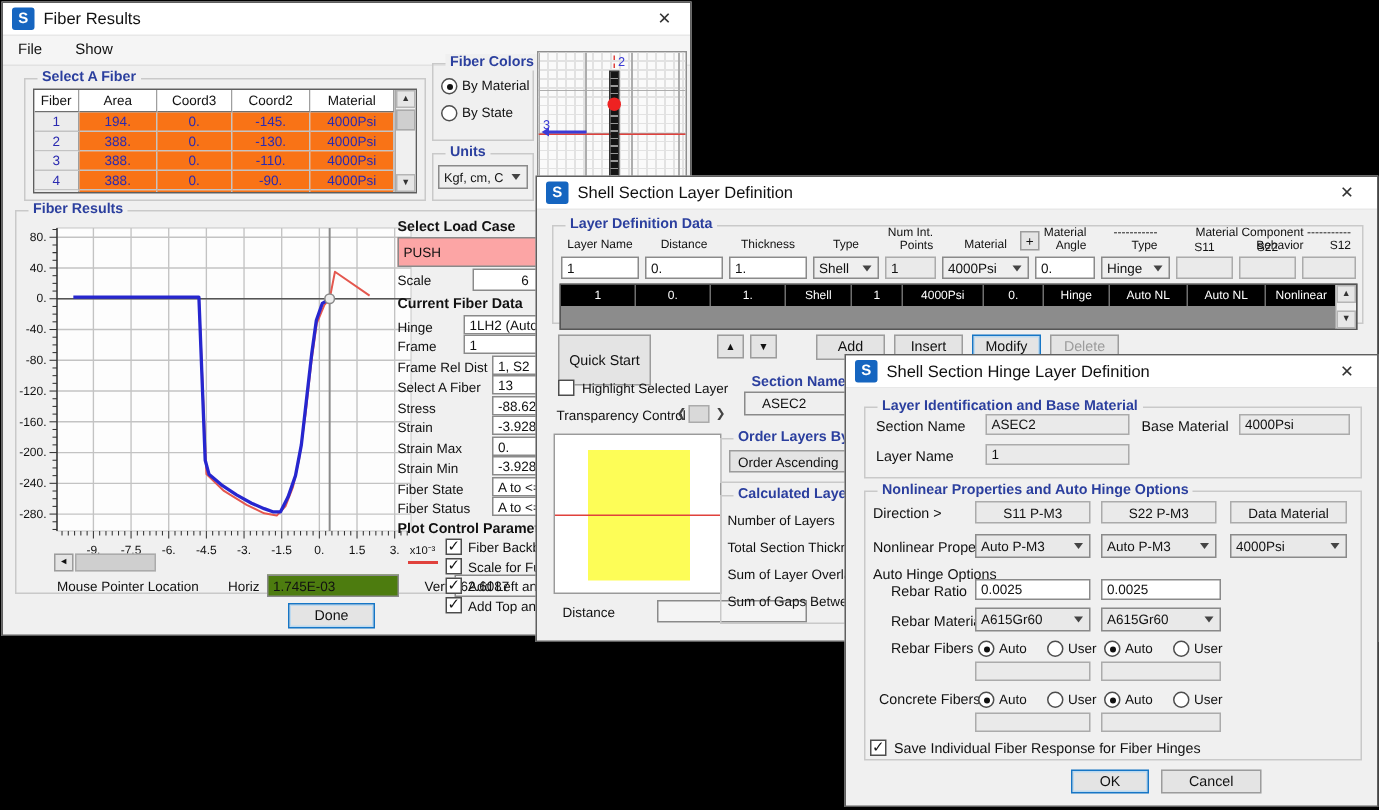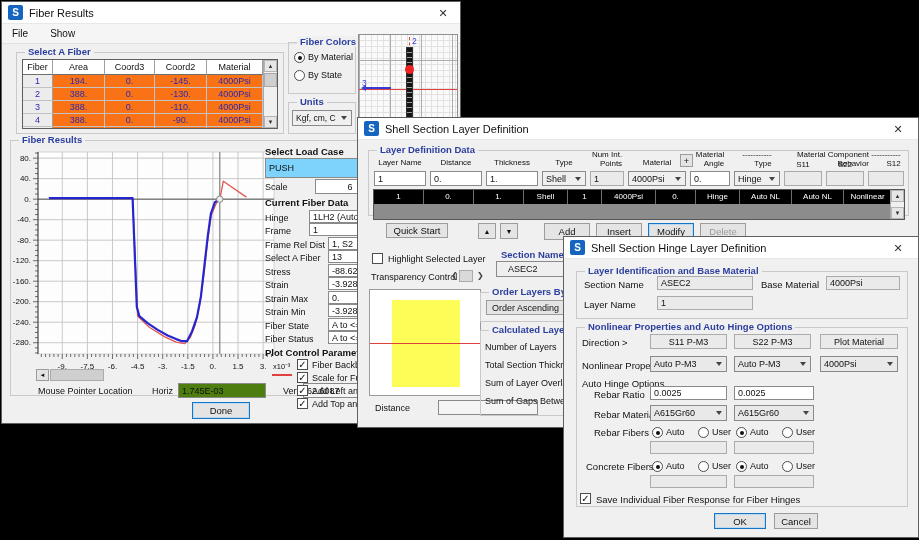--- a/index.html
+++ b/index.html
@@ -300,21 +300,21 @@
   <span class="lbl sm" style="left:281px;top:384px">Vert</span>
   <div class="in" style="left:301px;top:381px;width:70px;height:15px;background:#f4f4f4">
       <span>62.6087</span>
     </div>
 
   <div class="btn def" style="left:190px;top:400px;width:58px;height:17px">
       <span>Done</span>
     </div>
 
   <span class="lbl bold" style="left:263px;top:144px">Select Load Case</span>
-  <div class="cmb" style="left:263px;top:156px;width:100px;height:20px;background:#7dd3fc">
+  <div class="cmb" style="left:263px;top:156px;width:100px;height:20px;background:#fca5a5">
       <span>PUSH</span>
     </div>
   <span class="lbl sm" style="left:263px;top:180px">Scale</span>
   <div class="in ctr" style="left:313px;top:177px;width:70px;height:15px">
       <span>6</span>
     </div>
   <span class="lbl bold" style="left:263px;top:195px">Current Fiber Data</span>
 
   <span class="lbl sm" style="left:263px;top:211px">Hinge</span>
   <div class="in" style="left:307px;top:208px;width:80px;height:13px">
@@ -444,21 +444,21 @@
       <div class="lc">Auto NL Hinge</div>
       <div class="lc">Auto NL Hinge</div>
       <div class="lc">Nonlinear</div>
     </div>
     <div class="vsb" style="position:absolute;right:0;top:0;bottom:0">
       <div class="a" style="top:0">▲</div>
       <div class="a" style="bottom:0">▼</div>
     </div>
   </div>
 
-  <div class="btn" style="left:28px;top:105px;width:62px;height:15px">
+  <div class="btn" style="left:14px;top:105px;width:62px;height:34px">
       <span>Quick Start</span>
     </div>
   <div class="btn" style="left:120px;top:105px;width:18px;height:16px;font-size:7px">▲</div>
   <div class="btn" style="left:142px;top:105px;width:18px;height:16px;font-size:7px">▼</div>
   <div class="btn" style="left:186px;top:105px;width:46px;height:17px">
       <span>Add</span>
     </div>
   <div class="btn" style="left:238px;top:105px;width:46px;height:17px">
       <span>Insert</span>
     </div>
@@ -529,21 +529,21 @@
     <span class="glab">Nonlinear Properties and Auto Hinge Options</span>
   </div>
   <span class="lbl" style="left:18px;top:100px">Direction &gt;</span>
   <div class="ro ctr" style="left:86px;top:97px;width:77px;height:15px">
       <span>S11 P-M3</span>
     </div>
   <div class="ro ctr" style="left:170px;top:97px;width:77px;height:15px">
       <span>S22 P-M3</span>
     </div>
   <div class="ro ctr" style="left:256px;top:97px;width:78px;height:15px">
-      <span>Plot Material</span>
+      <span>Data Material</span>
     </div>
 
   <span class="lbl" style="left:18px;top:123px">Nonlinear Properties</span>
   <div class="cmb" style="left:86px;top:119px;width:77px;height:16px;background:#e9e9e9">
       <span>Auto P-M3</span>
       <span class="arr"></span>
     </div>
   <div class="cmb" style="left:170px;top:119px;width:77px;height:16px;background:#e9e9e9">
       <span>Auto P-M3</span>
       <span class="arr"></span>
@@ -595,16 +595,16 @@
   <span class="lbl sm" style="left:232px;top:224px">User</span>
   <div class="ro" style="left:86px;top:238px;width:77px;height:13px"></div>
   <div class="ro" style="left:170px;top:238px;width:80px;height:13px"></div>
 
   <span class="cb on" style="left:16px;top:256px"></span>
   <span class="lbl" style="left:32px;top:257px">Save Individual Fiber Response for Fiber Hinges</span>
 
   <div class="btn def" style="left:150px;top:276px;width:52px;height:16px">
       <span>OK</span>
     </div>
-  <div class="btn" style="left:210px;top:276px;width:44px;height:16px">
+  <div class="btn" style="left:210px;top:276px;width:67px;height:16px">
       <span>Cancel</span>
     </div>
 </div>
 
 </body></html>

